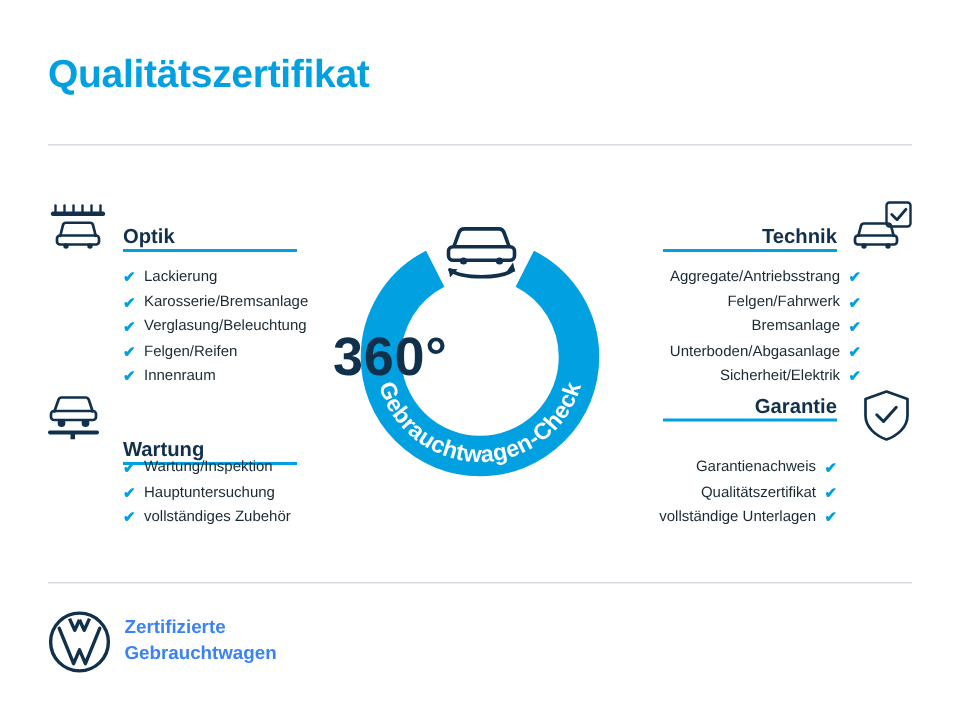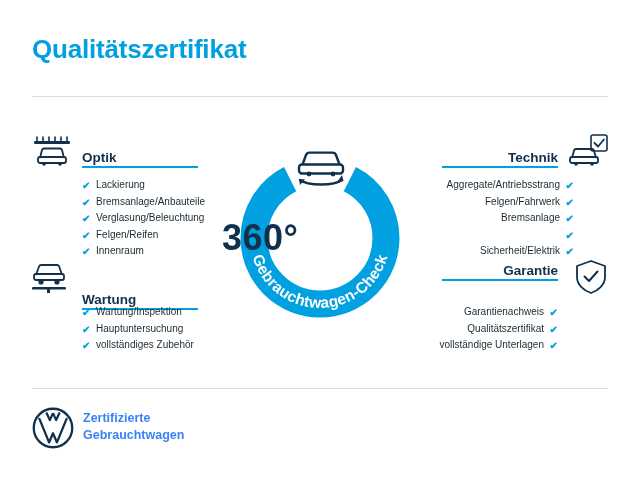--- a/index.html
+++ b/index.html
@@ -203,21 +203,21 @@
     </svg>
   </div>
 
   <div class="section-head left-head" style="left:82px; top:146px; width:116px;">
     <span class="label">Optik</span>
     <span class="rule"></span>
   </div>
 
   <ul class="checks left" style="left:82px; top:177px; width:180px;">
     <li><span class="tick">✔</span><span>Lackierung</span></li>
-    <li><span class="tick">✔</span><span>Bremsanlage/Anbauteile</span></li>
+    <li><span class="tick">✔</span><span>Karosserie/Bremsanlage</span></li>
     <li><span class="tick">✔</span><span>Verglasung/Beleuchtung</span></li>
     <li><span class="tick">✔</span><span>Felgen/Reifen</span></li>
     <li><span class="tick">✔</span><span>Innenraum</span></li>
   </ul>
 
   <div class="icon-box" style="left:568px; top:134px; width:42px; height:34px;">
     <svg width="42" height="34" viewBox="0 0 42 34" fill="none">
       <rect x="23" y="1" width="16" height="16" rx="2" stroke="#10304c" stroke-width="1.6" fill="none"></rect>
       <path d="M26.5 9 L30 12.5 L36 5.5" stroke="#10304c" stroke-width="1.8" fill="none" stroke-linecap="round" stroke-linejoin="round"></path>
       <path d="M4 24 L6 16.5 C6.3 15.5 7 15 8 15 L24 15 C25 15 25.7 15.5 26 16.5 L28 24" stroke="#10304c" stroke-width="1.8" fill="none" stroke-linejoin="round"></path>
@@ -229,21 +229,21 @@
 
   <div class="section-head right-head" style="left:442px; top:146px; width:116px;">
     <span class="label">Technik</span>
     <span class="rule"></span>
   </div>
 
   <ul class="checks right" style="left:394px; top:177px; width:180px;">
     <li><span>Aggregate/Antriebsstrang</span><span class="tick">✔</span></li>
     <li><span>Felgen/Fahrwerk</span><span class="tick">✔</span></li>
     <li><span>Bremsanlage</span><span class="tick">✔</span></li>
-    <li><span class="tick">✔</span></li>
+    <li><span>Unterboden/Abgasanlage</span><span class="tick">✔</span></li>
     <li><span>Sicherheit/Elektrik</span><span class="tick">✔</span></li>
   </ul>
 
   <div class="icon-box" style="left:30px; top:259px; width:46px; height:34px;">
     <svg width="46" height="34" viewBox="0 0 46 34" fill="none">
       <path d="M6 16 L9 7.5 C9.4 6.4 10.2 6 11.2 6 L27 6 C28 6 28.8 6.5 29.2 7.5 L32 16" stroke="#10304c" stroke-width="1.8" fill="none" stroke-linejoin="round"></path>
       <rect x="4" y="15" width="30" height="6" rx="2" stroke="#10304c" stroke-width="1.8" fill="none"></rect>
       <circle cx="11" cy="23" r="2.6" fill="#10304c"></circle>
       <circle cx="27" cy="23" r="2.6" fill="#10304c"></circle>
       <rect x="2" y="28" width="34" height="2.6" rx="1.2" fill="#10304c"></rect>

